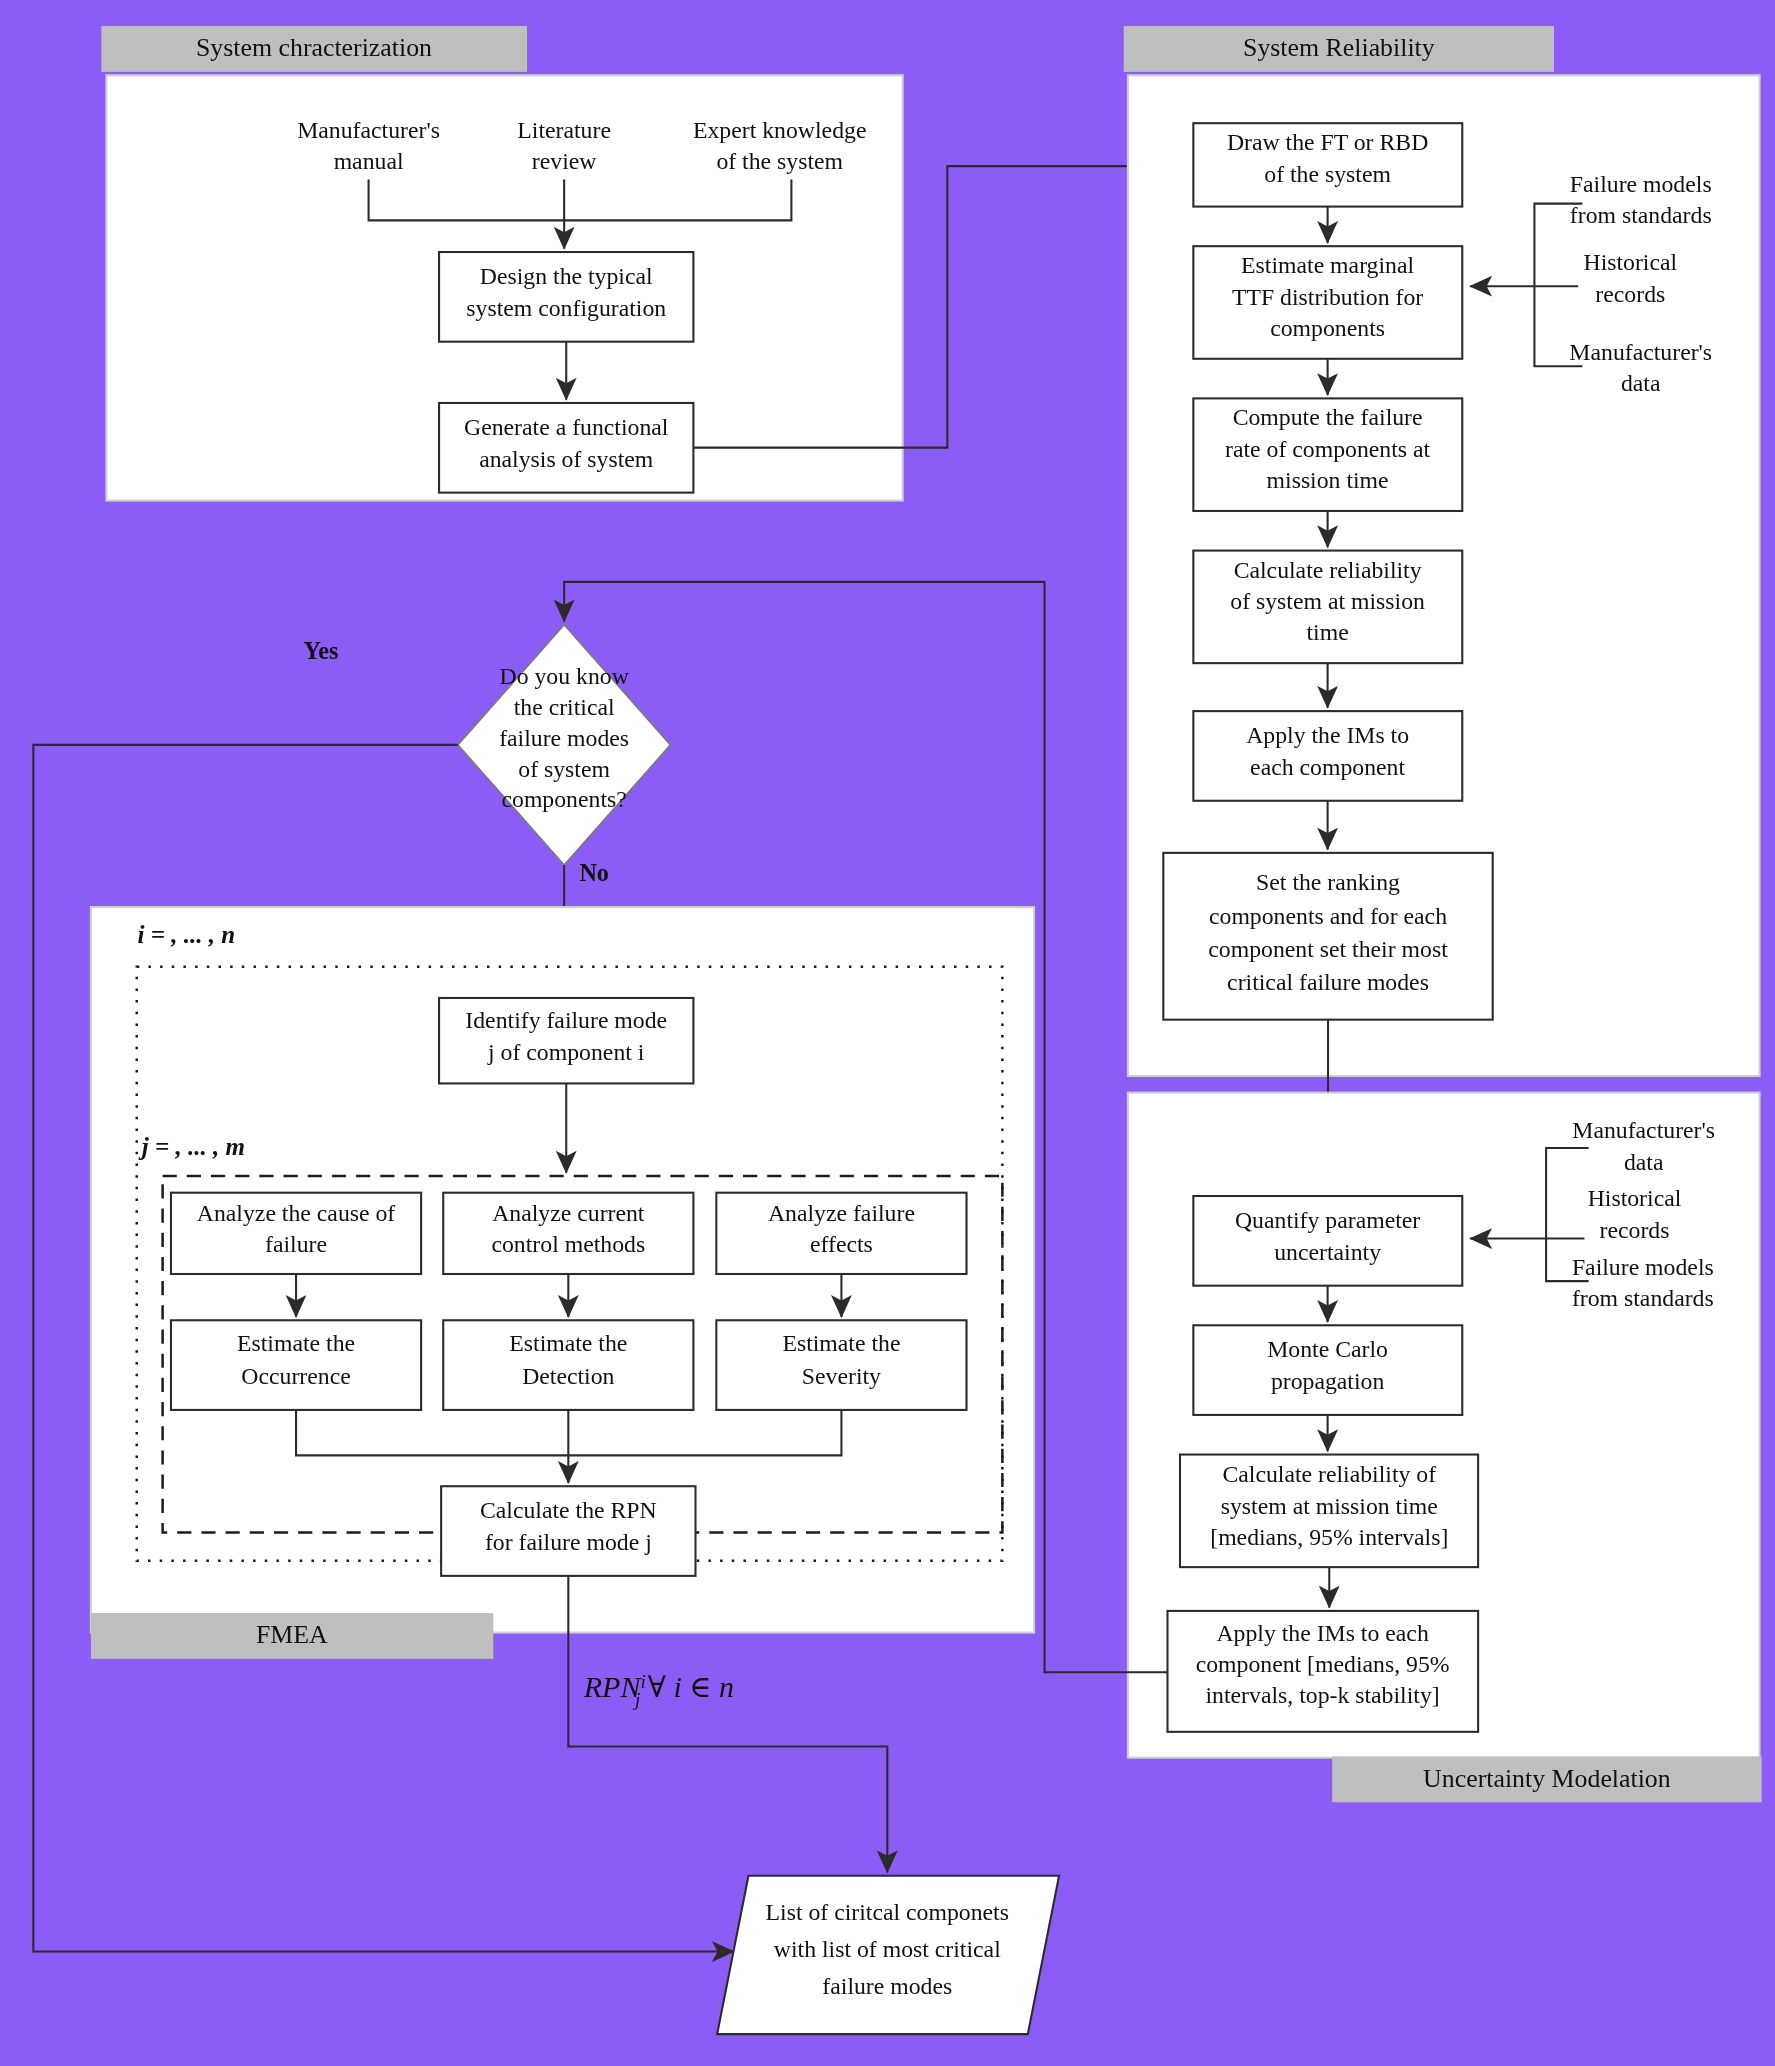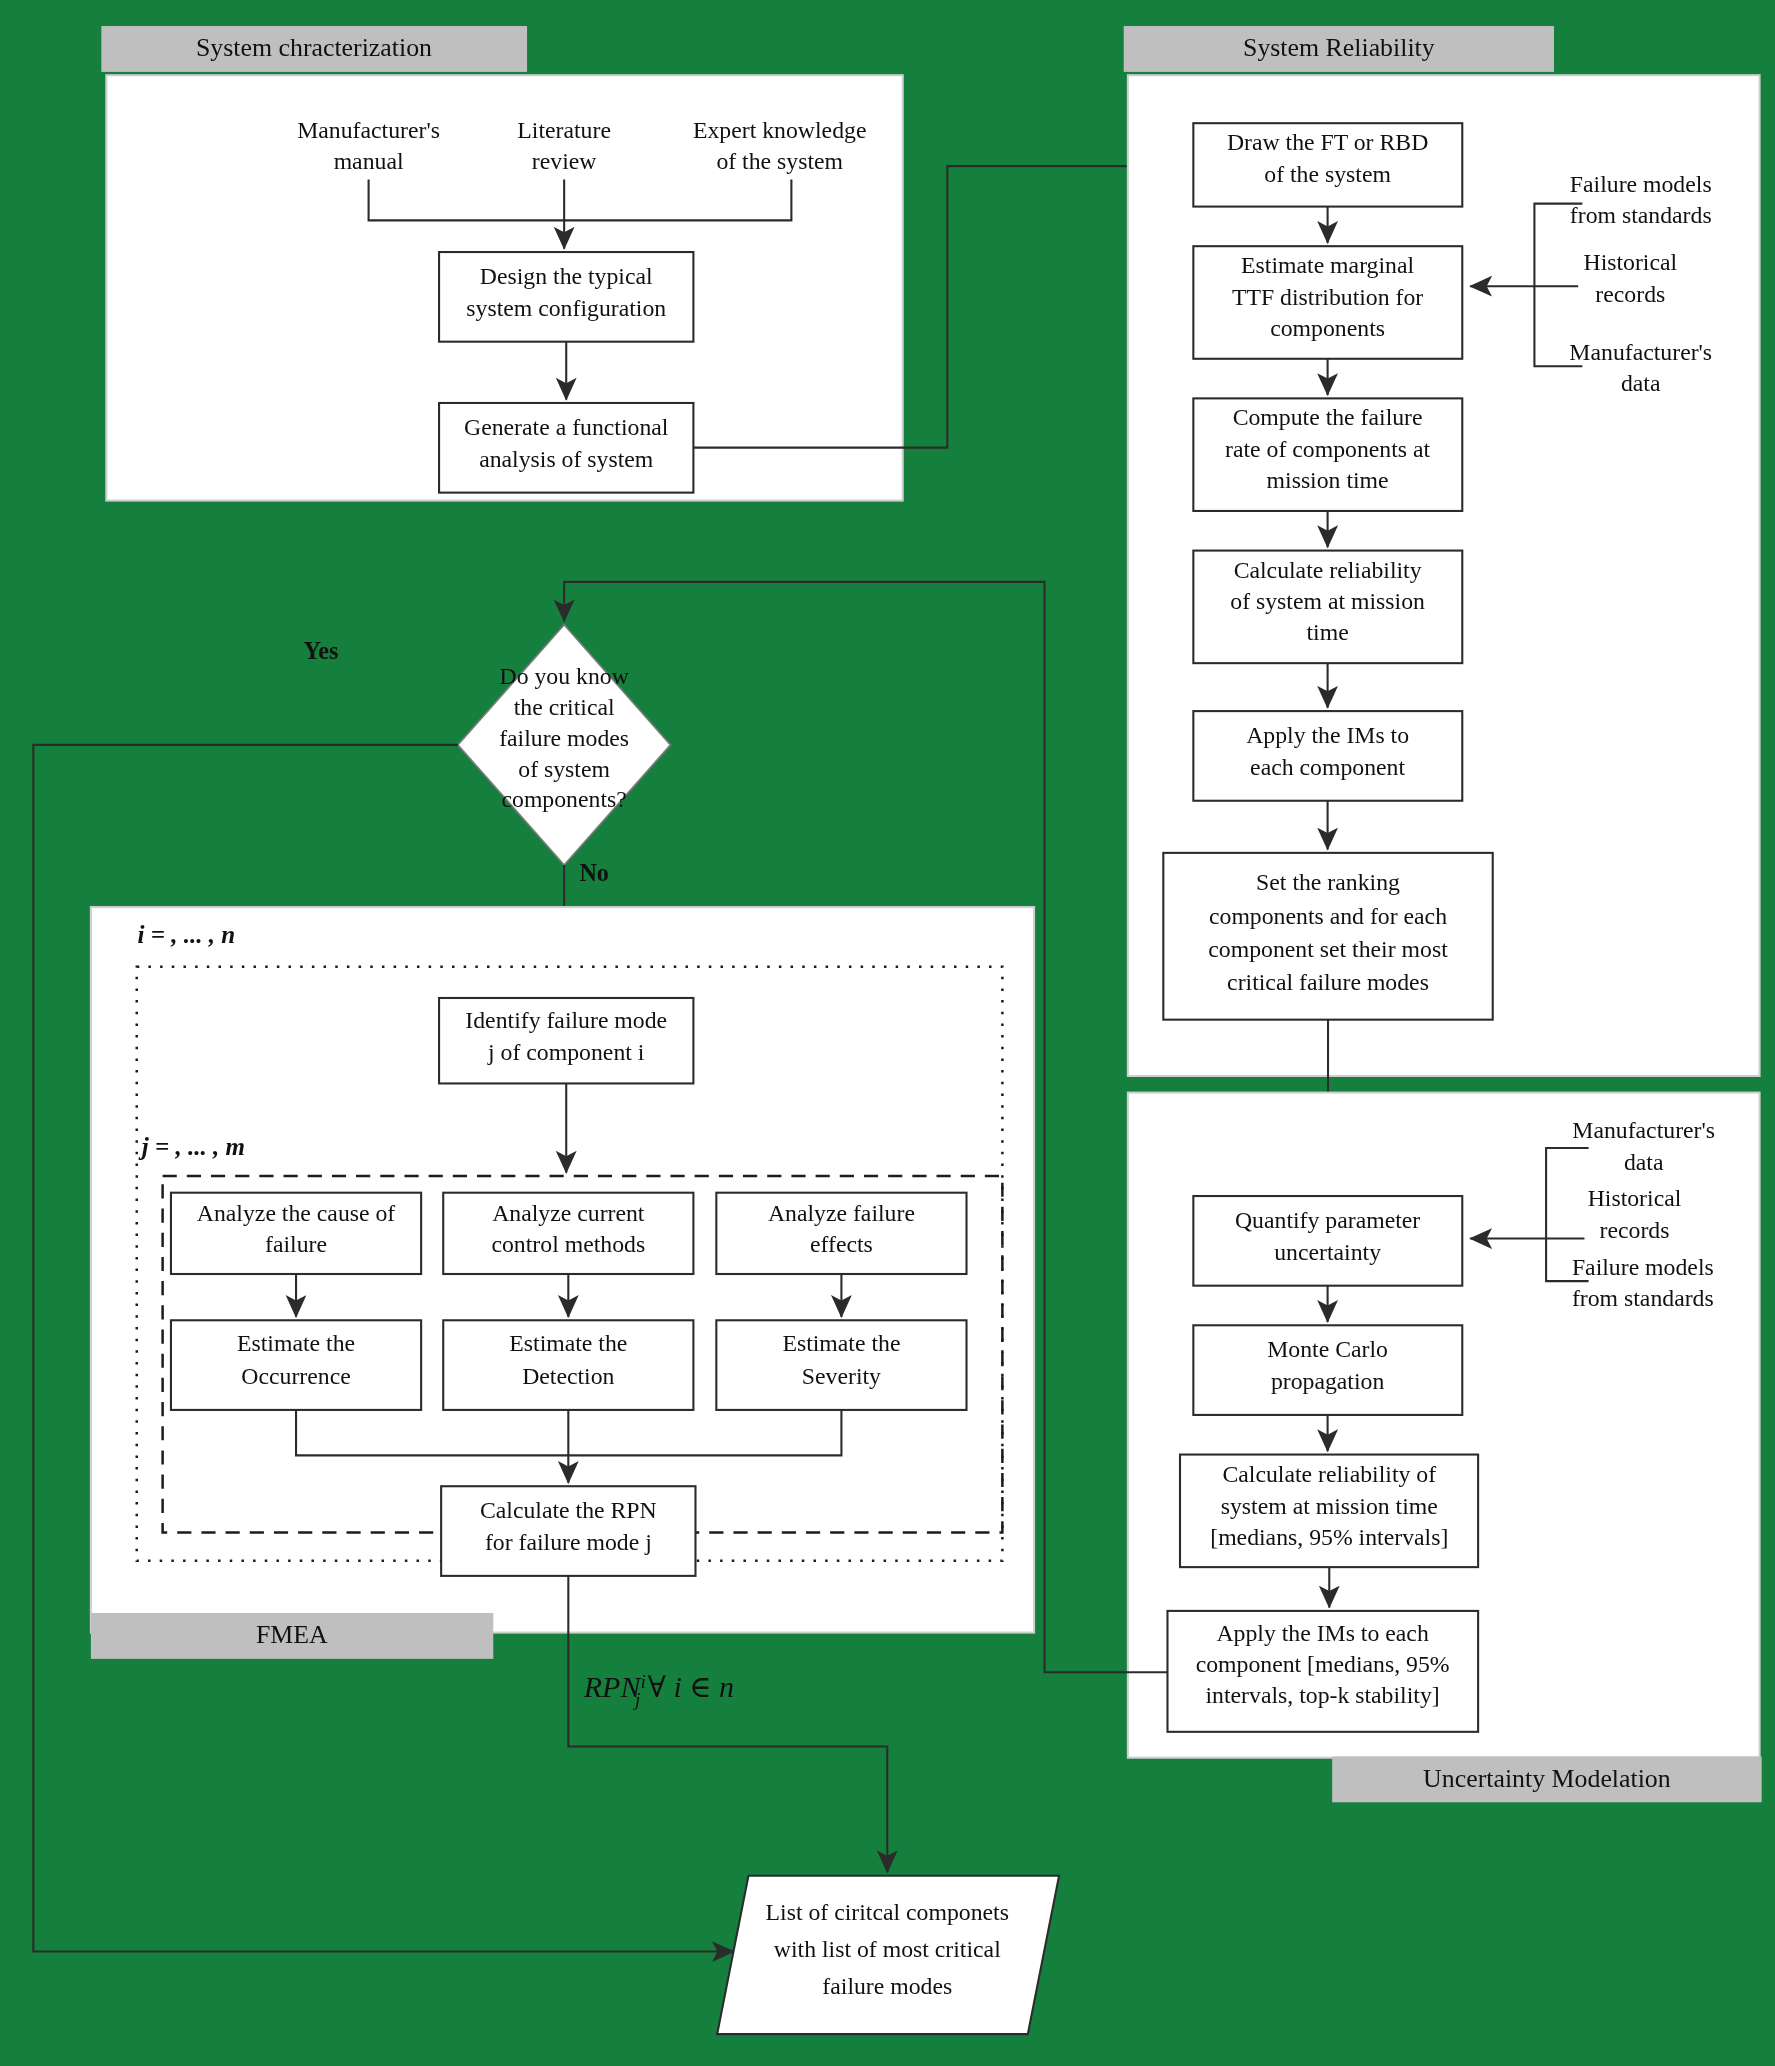--- a/index.html
+++ b/index.html
@@ -1,16 +1,16 @@
 <!DOCTYPE html>
 <html style="font-size:6.7px"><head>
 <meta charset="utf-8">
 <style>
   html,body{margin:0;padding:0;background:#ffffff;}
-  #stage{position:relative;width:1775px;height:2066px;background:#15803d;
+  #stage{position:relative;width:1775px;height:2066px;background:#8b5cf6;
          font-family:"Liberation Serif","DejaVu Serif",serif;}
   svg#flow{position:absolute;left:0;top:0;width:1775px;height:2066px;}
   .panel{fill:#ffffff;stroke:#cfcfcf;stroke-width:5;}
   .panel-tab{fill:#bfbfbf;stroke:none;}
   .tab-text{font-family:"Liberation Serif","DejaVu Serif",serif;font-size:62px;fill:#111;
             text-anchor:middle;dominant-baseline:middle;}
   .nodebox{fill:#ffffff;stroke:#2b2b2b;stroke-width:5;}
   .diamond{fill:#ffffff;stroke:#7a7a7a;stroke-width:4;}
   .para{fill:#ffffff;stroke:#2b2b2b;stroke-width:5;}
   .loopbox-dot{fill:none;stroke:#1c1c1c;stroke-width:6;stroke-dasharray:6 22;}

